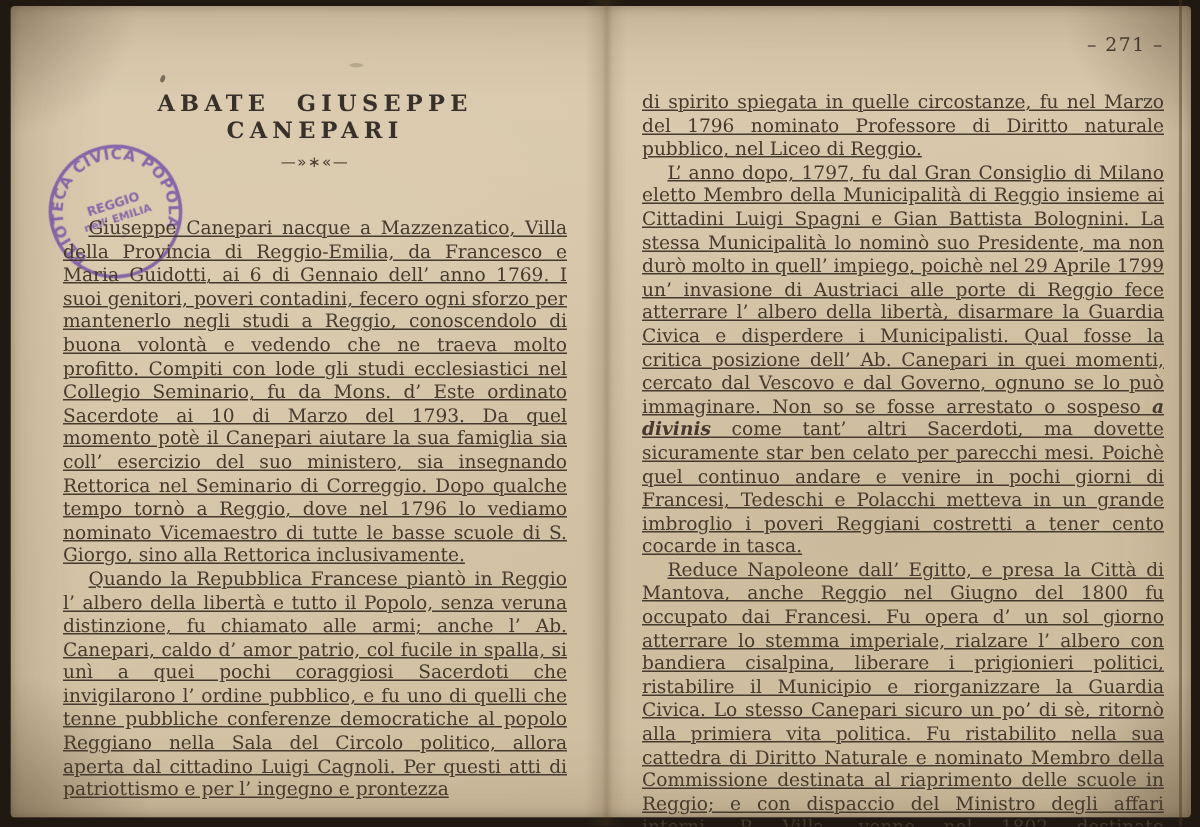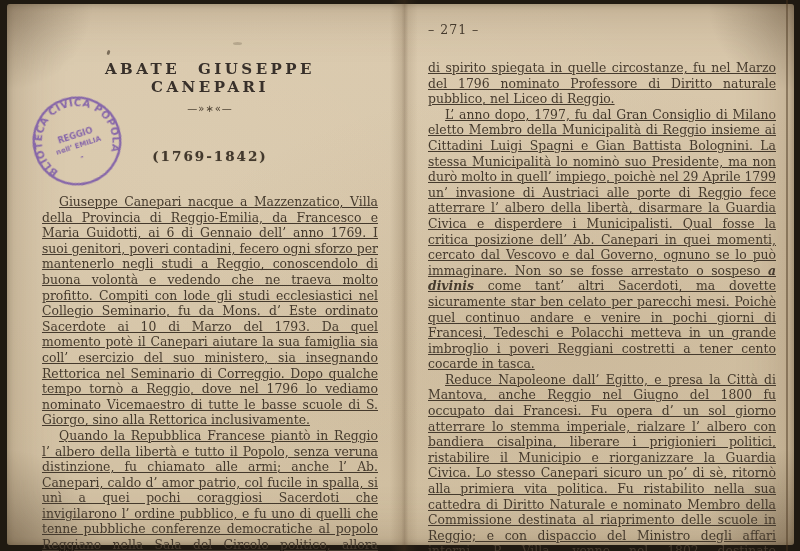--- a/index.html
+++ b/index.html
@@ -63,21 +63,21 @@
   }
   .body-text{
     margin-top:30px;
     font-size:12.4px; line-height:15.6px;
     color:#453a2d;
     text-align:justify;
   }
   .body-text p{margin:0; padding:0;text-decoration:underline;}
   .body-text p.indent{text-indent:17px;}
   .page-number{
-    text-align:left;
+    text-align:right;
     font-size:12.5px;
     letter-spacing:1px;
     color:#453a2d;
     margin-top:6px;
   }
   .page-right .body-text{margin-top:23px;}
   .italic{font-style:italic; font-weight:bold;}
 
   .stamp{
     position:absolute; left:24px; top:88px;
@@ -113,21 +113,20 @@
     </text>
     <text x="60" y="57" text-anchor="middle" font-size="9.5" font-weight="bold" fill="#7b59a9" font-family="DejaVu Sans, sans-serif">REGGIO</text>
     <text x="60" y="68" text-anchor="middle" font-size="8" font-weight="bold" fill="#7b59a9" font-family="DejaVu Sans, sans-serif">nell’ EMILIA</text>
     <text x="60" y="82" text-anchor="middle" font-size="9" font-weight="bold" fill="#7b59a9" font-family="DejaVu Sans, sans-serif">-</text>
   </svg>
 </div>
 
 <div class="page page-left">
   <div class="chapter-title">ABATE GIUSEPPE CANEPARI</div>
   <div class="ornament">—»∗«—</div>
-  <div class="life-dates">(1769-1842)</div>
   <div class="body-text">
     <p class="indent">Giuseppe Canepari nacque a Mazzenzatico, Villa della Provincia di Reggio-Emilia, da Francesco e Maria Guidotti, ai 6 di Gennaio dell’ anno 1769. I suoi genitori, poveri contadini, fecero ogni sforzo per mantenerlo negli studi a Reggio, conoscendolo di buona volontà e vedendo che ne traeva molto profitto. Compiti con lode gli studi ecclesiastici nel Collegio Seminario, fu da Mons. d’ Este ordinato Sacerdote ai 10 di Marzo del 1793. Da quel momento potè il Canepari aiutare la sua famiglia sia coll’ esercizio del suo ministero, sia insegnando Rettorica nel Seminario di Correggio. Dopo qualche tempo tornò a Reggio, dove nel 1796 lo vediamo nominato Vicemaestro di tutte le basse scuole di S. Giorgo, sino alla Rettorica inclusivamente.</p>
     <p class="indent">Quando la Repubblica Francese piantò in Reggio l’ albero della libertà e tutto il Popolo, senza veruna distinzione, fu chiamato alle armi; anche l’ Ab. Canepari, caldo d’ amor patrio, col fucile in spalla, si unì a quei pochi coraggiosi Sacerdoti che invigilarono l’ ordine pubblico, e fu uno di quelli che tenne pubbliche conferenze democratiche al popolo Reggiano nella Sala del Circolo politico, allora aperta dal cittadino Luigi Cagnoli. Per questi atti di patriottismo e per l’ ingegno e prontezza</p>
   </div>
 </div>
 
 <div class="page page-right">
   <div class="page-number">– 271 –</div>
   <div class="body-text">
     <p>di spirito spiegata in quelle circostanze, fu nel Marzo del 1796 nominato Professore di Diritto naturale pubblico, nel Liceo di Reggio.</p>

